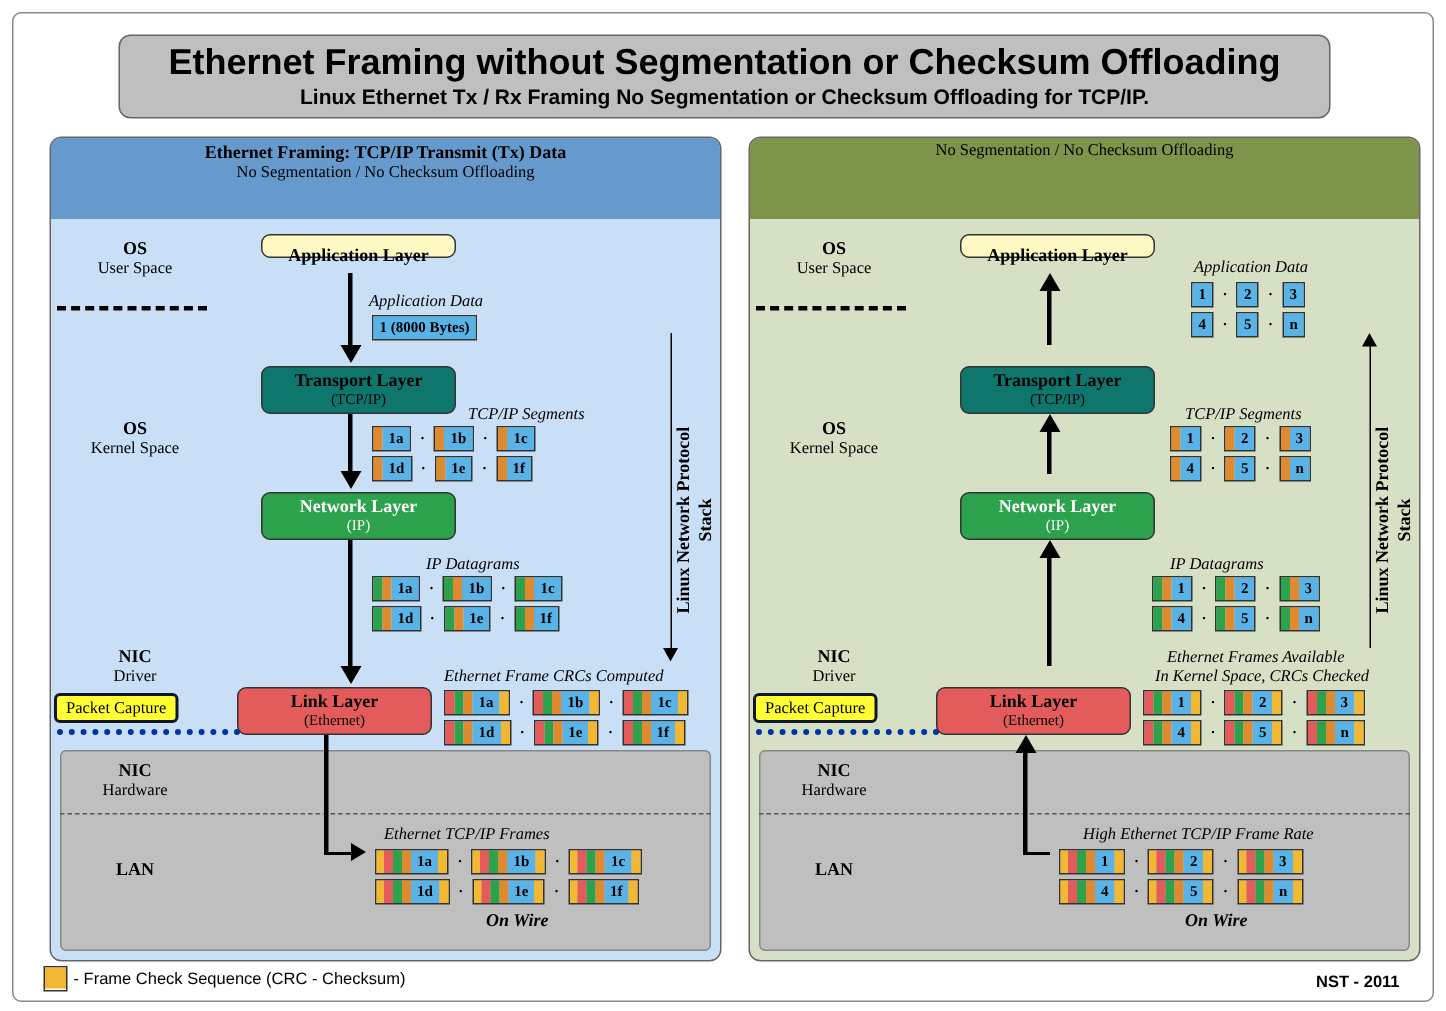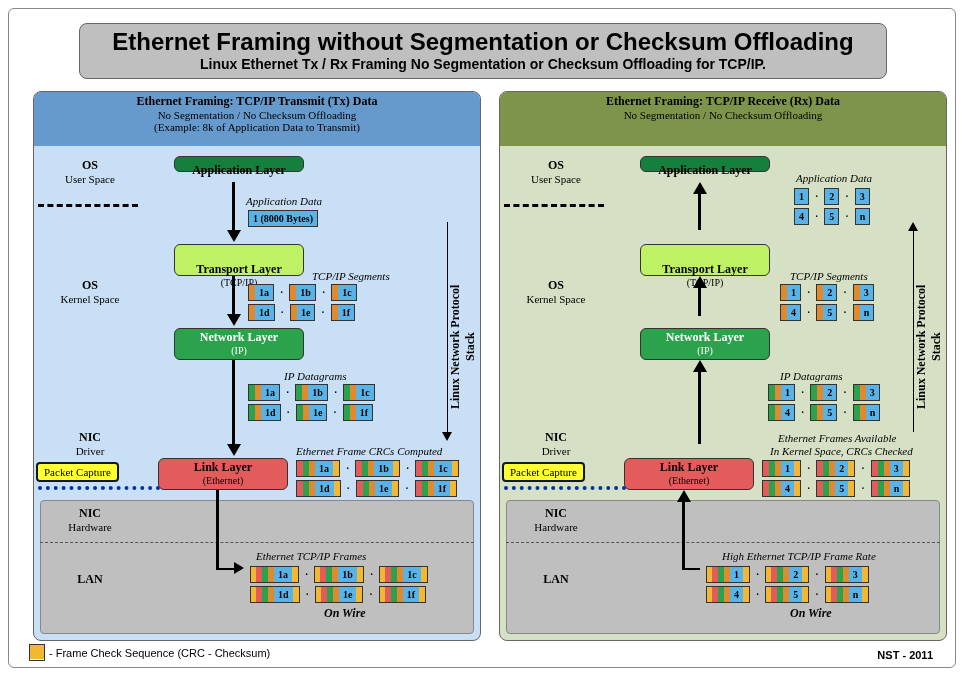--- a/index.html
+++ b/index.html
@@ -16,22 +16,22 @@
   .panel-left { left: 24px; background: #c9dff5; }
   .panel-right { left: 490px; background: #d6e0c4; }
   
   .panel-header { height: 54px; border-radius: 7px 7px 0 0; text-align: center; font-size: 12px; padding-top: 2px; font-weight: bold; color: #000; }
   .panel-left .panel-header { background: #6699cc; }
   .panel-right .panel-header { background: #7d944a; }
   .phl2, .phl3 { font-weight: normal; font-size: 11px; }
   
   
   .lbox { position: absolute; border: 1px solid #333; border-radius: 6px; text-align: center; font-weight: bold; font-size: 12px; }
-  .app-layer { background: #15803d; width: 130px; height: 16px; line-height: 26px; left: 140px; }
-  .trans-layer { background: #bef264; width: 130px; height: 32px; left: 140px; padding-top: 17px; text-align: center; }
+  .app-layer { background: #fef9c3; width: 130px; height: 16px; line-height: 26px; left: 140px; }
+  .trans-layer { background: #0f766e; width: 130px; height: 32px; left: 140px; padding-top: 1px; text-align: center; }
   .trans-layer div:last-child { font-size: 10px; font-weight: normal; }
   .net-layer { background: #2ca24c; width: 130px; height: 32px; left: 140px; color: #fff; padding-top: 1px; }
   .net-layer div:last-child { font-size: 10px; font-weight: normal; }
   .link-layer { background: #e35b5b; width: 130px; height: 32px; left: 124px; padding-top: 1px; }
   .link-layer div:last-child { font-size: 10px; font-weight: normal; }
   
   
   .side-label { position: absolute; left: 6px; font-weight: bold; font-size: 12px; text-align: center; width: 100px; }
   .side-label span { display: block; font-weight: normal; font-size: 11px; }
   
@@ -80,21 +80,20 @@
 
   <div class="title-bar">
     <div class="title-main">Ethernet Framing without Segmentation or Checksum Offloading</div>
     <div class="title-sub">Linux Ethernet Tx / Rx Framing No Segmentation or Checksum Offloading for TCP/IP.</div>
   </div>
 
   <div class="panel panel-left">
     <div class="panel-header">
       <div>Ethernet Framing: TCP/IP Transmit (Tx) Data</div>
       <div class="phl2">No Segmentation / No Checksum Offloading</div>
-      <div class="phl3">(Example: 8k of Application Data to Transmit)</div>
     </div>
 
     <div class="side-label" style="top:66px"><b>OS</b><span>User Space</span></div>
     <div class="dashed" style="top:112px"></div>
     <div class="side-label" style="top:186px"><b>OS</b><span>Kernel Space</span></div>
     <div class="side-label" style="top:338px"><b>NIC</b><span>Driver</span></div>
     <div class="pcap" style="top:370px">Packet Capture</div>
     <div class="dotted" style="top:394px"></div>
 
     <div class="hwbox"></div>
@@ -318,21 +317,20 @@
     <div class="onwire" style="position:absolute;top:514px;left:290px">On Wire</div>
 
     <div class="stack-label" style="top:180px;right:2px;height:150px">Linux Network Protocol Stack</div>
     <div class="long-arrow" style="top:130px;right:32px;height:210px"></div>
     <div class="long-arrow-head-down" style="top:340px;right:28px"></div>
 
   </div>
 
   <div class="panel panel-right">
     <div class="panel-header">
-      <div>Ethernet Framing: TCP/IP Receive (Rx) Data</div>
       <div class="phl2">No Segmentation / No Checksum Offloading</div>
     </div>
 
     <div class="side-label" style="top:66px"><b>OS</b><span>User Space</span></div>
     <div class="dashed" style="top:112px"></div>
     <div class="side-label" style="top:186px"><b>OS</b><span>Kernel Space</span></div>
     <div class="side-label" style="top:338px"><b>NIC</b><span>Driver</span></div>
     <div class="pcap" style="top:370px">Packet Capture</div>
     <div class="dotted" style="top:394px"></div>
 

